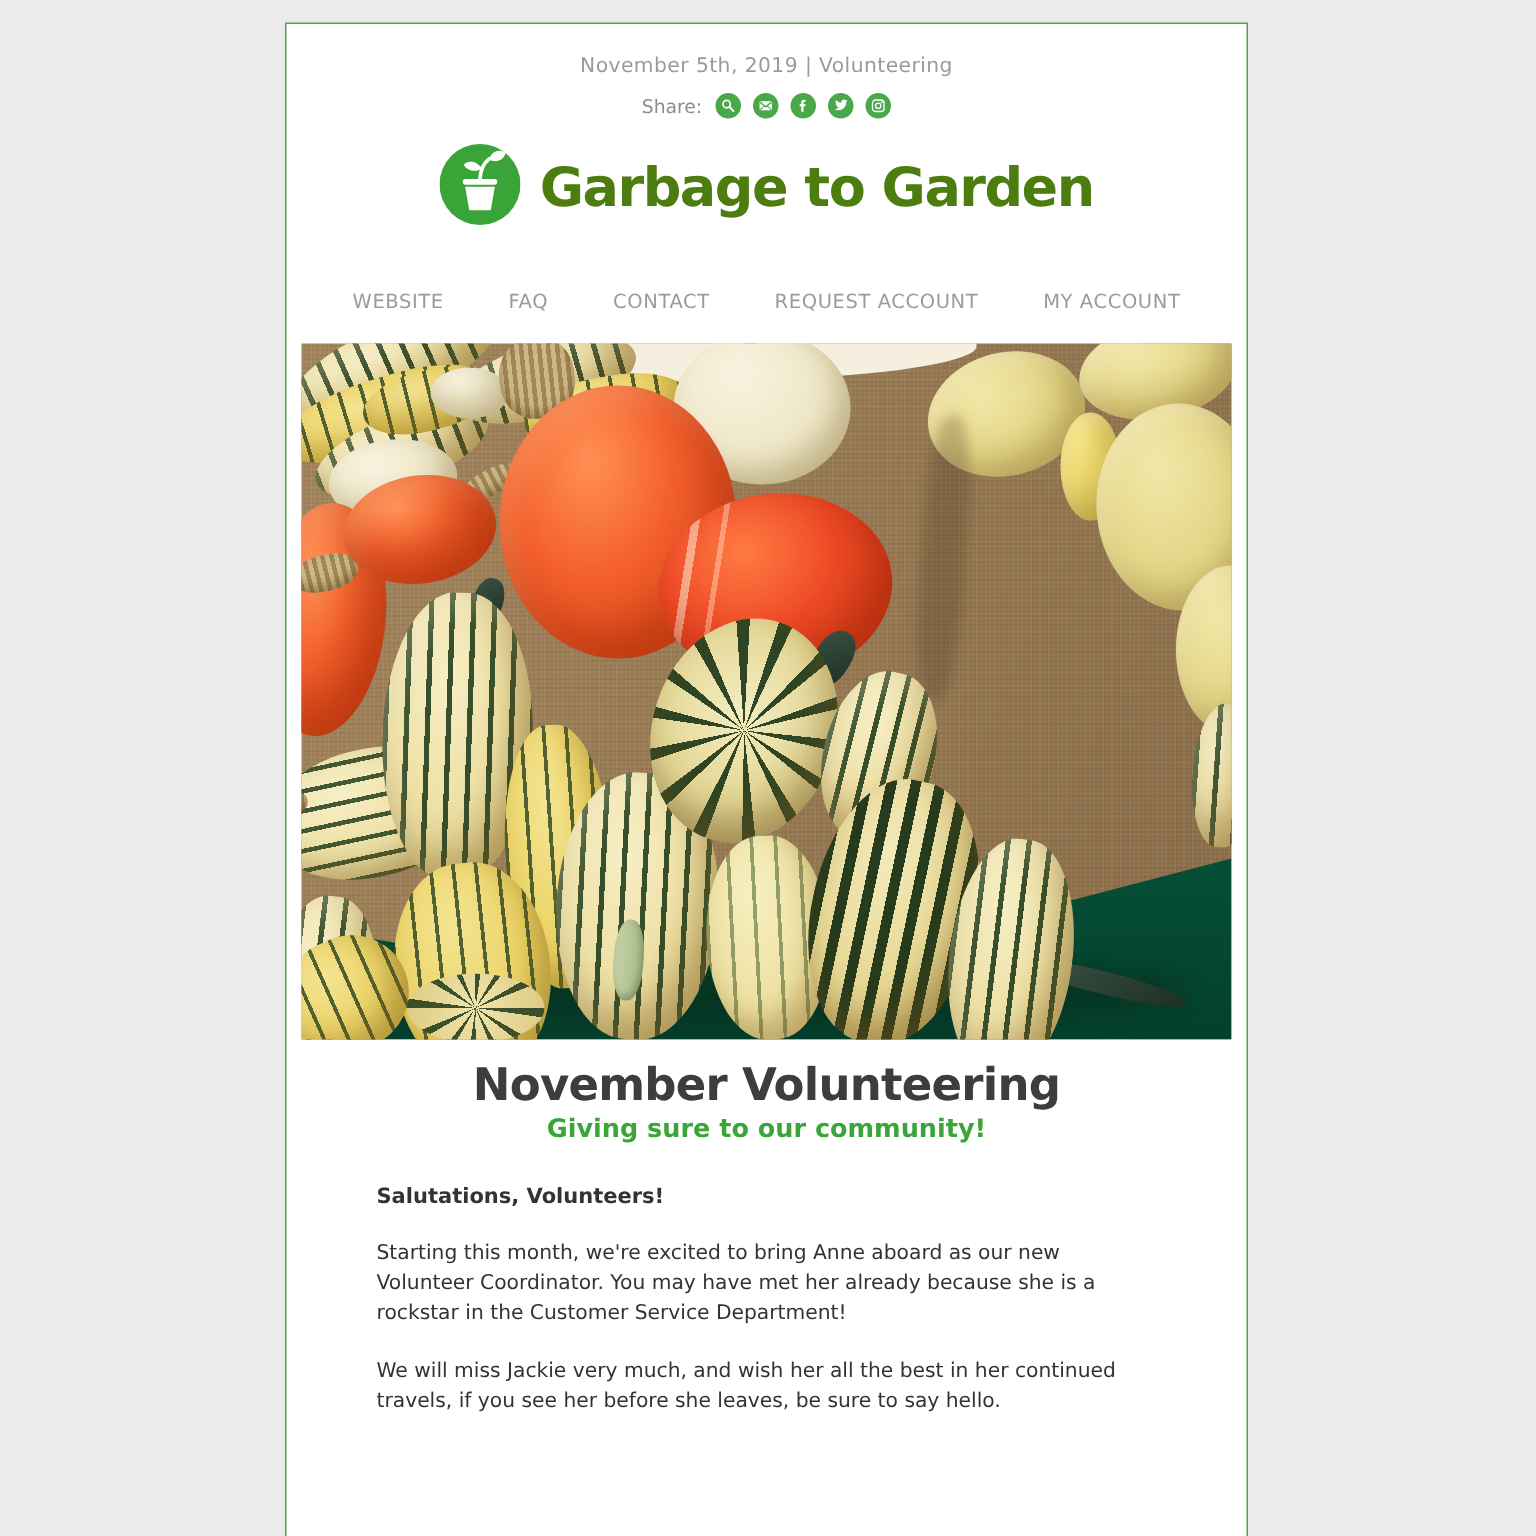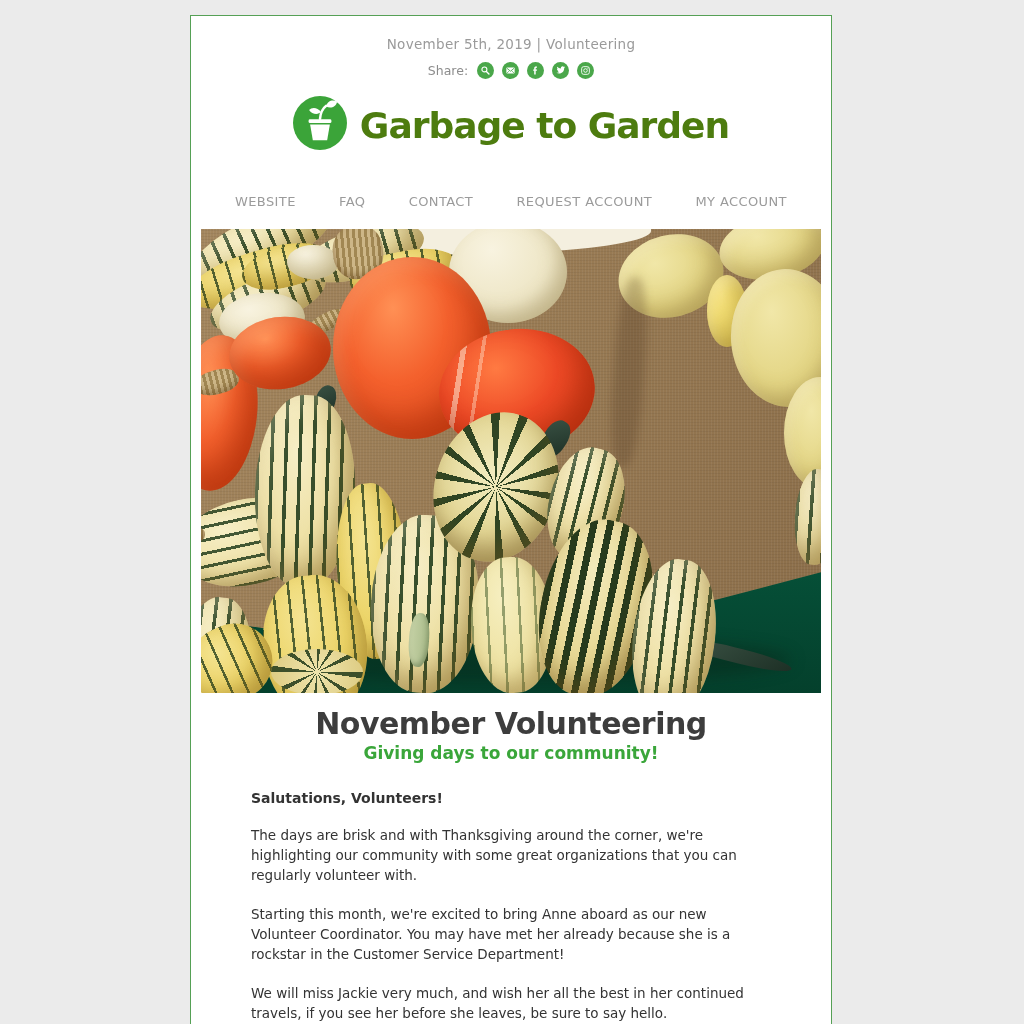--- a/index.html
+++ b/index.html
@@ -263,27 +263,24 @@
     <div class="sq deli" style="left:348px;top:218px;width:74px;height:114px;transform:rotate(14deg);"></div>
     <div class="sq deli-faint" style="left:270px;top:328px;width:82px;height:136px;transform:rotate(-3deg);"></div>
     <div class="sq deli-heavy" style="left:340px;top:290px;width:110px;height:178px;transform:rotate(12deg);"></div>
     <div class="sq stem-dark" style="left:488px;top:420px;width:104px;height:15px;transform:rotate(14deg);border-radius:50% 60% 60% 40%;"></div>
     <div class="sq deli" style="left:432px;top:330px;width:82px;height:158px;transform:rotate(7deg);"></div>
     <div class="sq deli" style="left:594px;top:240px;width:42px;height:96px;transform:rotate(4deg);"></div>
     <div class="sq deli-y" style="left:-12px;top:396px;width:84px;height:76px;transform:rotate(-24deg);"></div>
   </div>
 
   <div class="article-title">November Volunteering</div>
-  <div class="article-subtitle">Giving days to our community!</div>
+  <div class="article-subtitle">Giving sure to our community!</div>
 
   <div class="article-body">
     <div class="greeting">Salutations, Volunteers!</div>
-    <div class="para">The days are brisk and with Thanksgiving around the corner, we're
-highlighting our community with some great organizations that you can
-regularly volunteer with.</div>
     <div class="para">Starting this month, we're excited to bring Anne aboard as our new
 Volunteer Coordinator. You may have met her already because she is a
 rockstar in the Customer Service Department!</div>
     <div class="para">We will miss Jackie very much, and wish her all the best in her continued
 travels, if you see her before she leaves, be sure to say hello.</div>
   </div>
 
 </div>
 
 </body></html>

